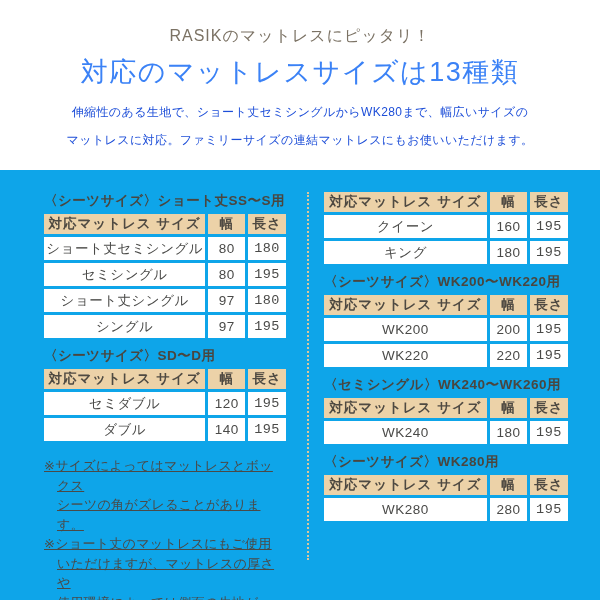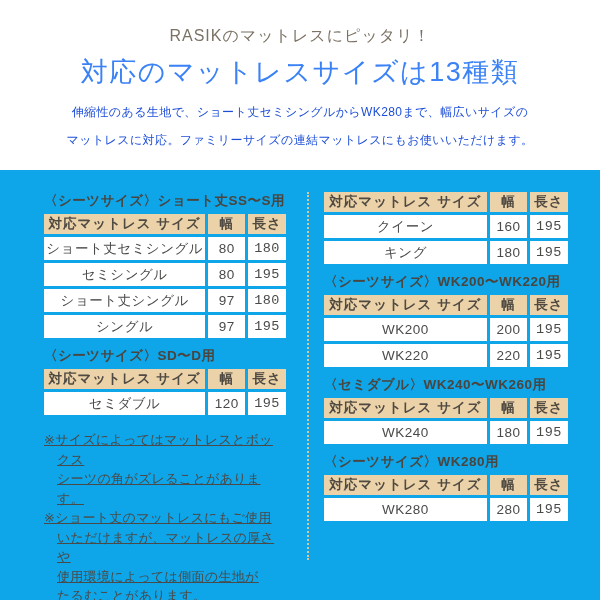--- a/index.html
+++ b/index.html
@@ -108,20 +108,25 @@
               <th class="c-w">幅</th>
               <th class="c-l">長さ</th>
             </tr>
           </thead>
           <tbody>
             <tr>
               <td class="c-name">セミダブル</td>
               <td class="c-w">120</td>
               <td class="c-l">195</td>
             </tr>
+            <tr>
+              <td class="c-name">ダブル</td>
+              <td class="c-w">140</td>
+              <td class="c-l">195</td>
+            </tr>
           </tbody>
         </table>
       </section>
 
       <div class="footnotes">
         <p class="footnote">※サイズによってはマットレスとボックス
 シーツの角がズレることがあります。</p>
         <p class="footnote">※ショート丈のマットレスにもご使用
 いただけますが、マットレスの厚さや
 使用環境によっては側面の生地が
@@ -177,21 +182,21 @@
             <tr>
               <td class="c-name">WK220</td>
               <td class="c-w">220</td>
               <td class="c-l">195</td>
             </tr>
           </tbody>
         </table>
       </section>
 
       <section class="group">
-        <h2 class="group-title">〈セミダブル〉WK240〜WK260用</h2>
+        <h2 class="group-title">〈セミシングル〉WK240〜WK260用</h2>
         <table class="size-table">
           <thead>
             <tr>
               <th class="c-name">対応マットレス サイズ</th>
               <th class="c-w">幅</th>
               <th class="c-l">長さ</th>
             </tr>
           </thead>
           <tbody>
             <tr>

